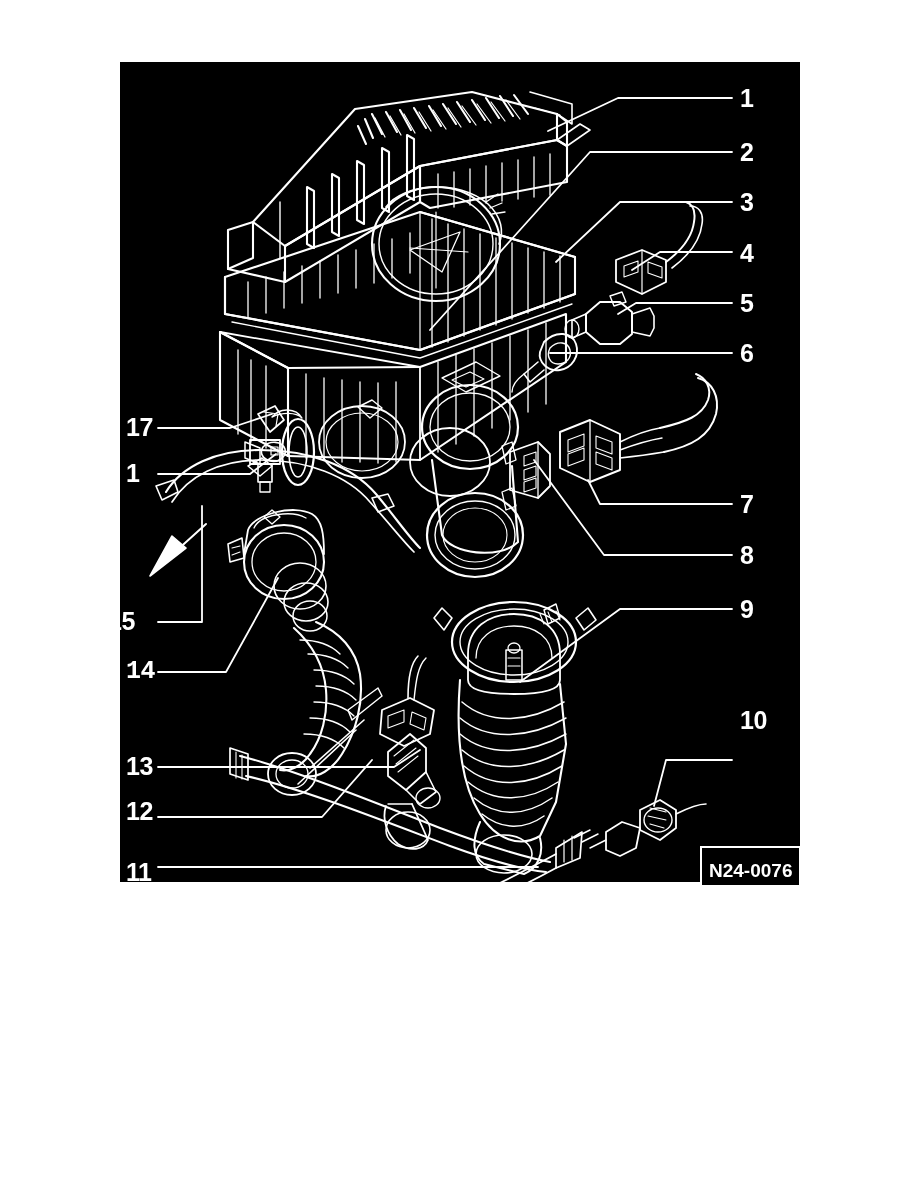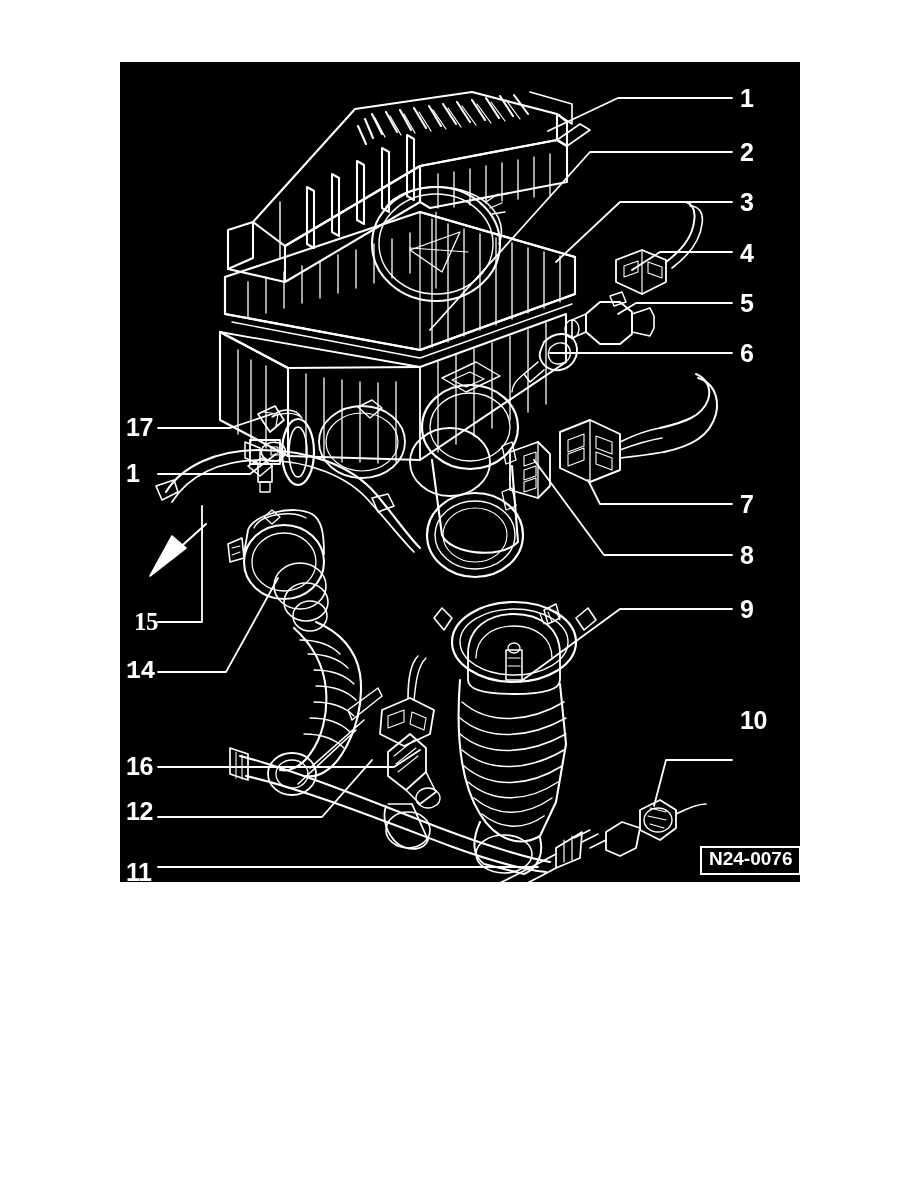--- a/index.html
+++ b/index.html
@@ -55,21 +55,21 @@
   .callout.right { text-align: left; }
   .callout.left  { text-align: right; }
 
   
   #figure-id {
     position: absolute;
     left: 700px;
     top: 846px;
     background: #000000;
     border: 2px solid #ffffff;
-    padding: 0 7px 3px 7px;
+    padding: 12px 7px 3px 7px;
     color: #ffffff;
     font-family: "Liberation Sans", sans-serif;
     font-weight: bold;
     font-size: 19px;
     line-height: 22px;
     letter-spacing: 0px;
     white-space: nowrap;
   }
 </style>
 </head>
@@ -447,21 +447,21 @@
   <div class="callout right" style="left:740px; top:241px;">4</div>
   <div class="callout right" style="left:740px; top:291px;">5</div>
   <div class="callout right" style="left:740px; top:341px;">6</div>
   <div class="callout right" style="left:740px; top:492px;">7</div>
   <div class="callout right" style="left:740px; top:543px;">8</div>
   <div class="callout right" style="left:740px; top:597px;">9</div>
   <div class="callout right" style="left:740px; top:708px;">10</div>
 
   <div class="callout left" style="left:126px; top:415px;">17</div>
   <div class="callout left" style="left:126px; top:461px;">1</div>
-  <div class="callout left" style="left:134px; top:609px;font-family:Liberation Serif, serif;">15</div>
+  <div class="callout left" style="left:108px; top:609px;">15</div>
   <div class="callout left" style="left:126px; top:659px;font-family:Liberation Mono, monospace;">14</div>
-  <div class="callout left" style="left:126px; top:754px;">16</div>
+  <div class="callout left" style="left:126px; top:754px;">13</div>
   <div class="callout left" style="left:126px; top:799px;">12</div>
   <div class="callout left" style="left:126px; top:854px;margin-top:6px;">11</div>
 
   <div id="figure-id">N24-0076</div>
 
 </div>
 
 </body></html>

